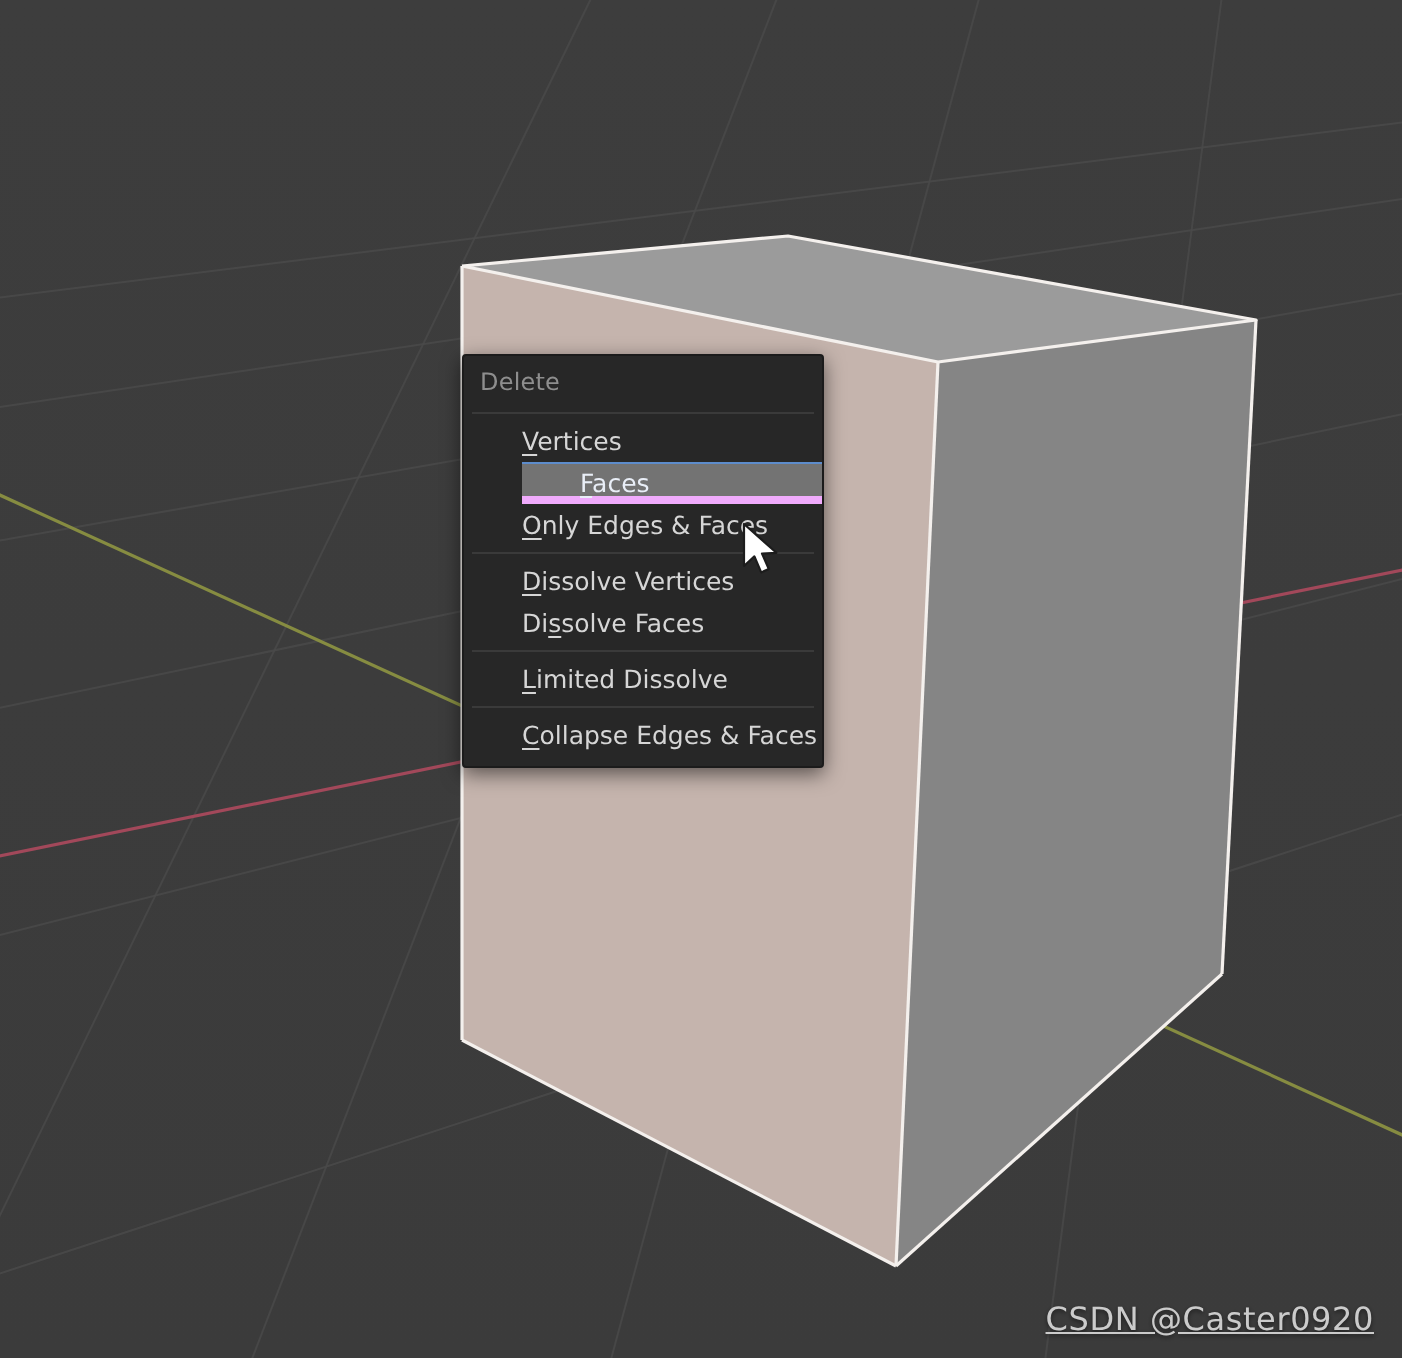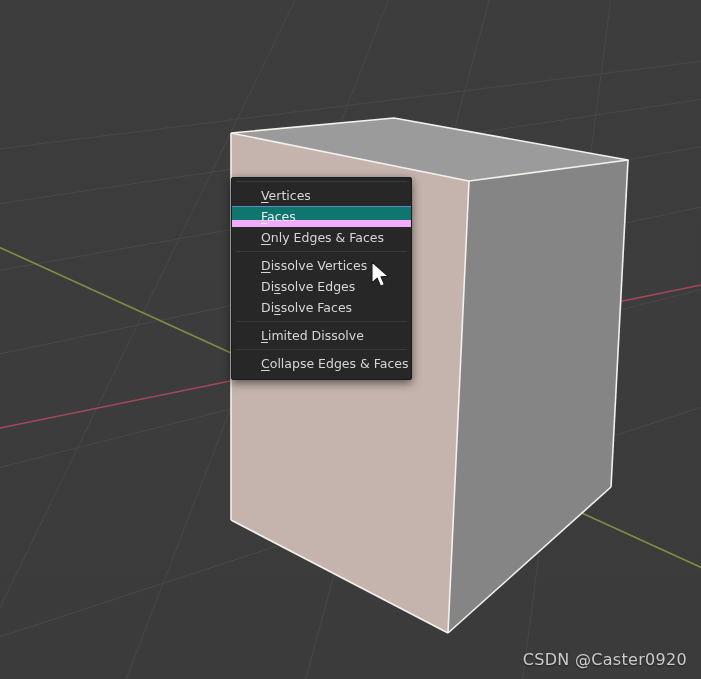--- a/index.html
+++ b/index.html
@@ -35,20 +35,21 @@
   #watermark {
     position: absolute;
     right: 14px;
     bottom: 10px;
     color: #d8d8d8;
     font-size: 16px;
     letter-spacing: 0.3px;
     font-family: "DejaVu Sans", sans-serif;
     text-shadow: 0 1px 2px rgba(0,0,0,0.55);
     opacity: 0.92;
+    text-decoration: underline;
   }
 
   
   #context-menu {
     position: absolute;
     left: 231px;
     top: 177px;
     width: 181px;
     background: #272727;
     border: 1px solid #1b1b1b;
@@ -72,26 +73,27 @@
     position: relative;
     color: #d6d6d6;
     font-size: 12.5px;
     line-height: 21px;
     height: 21px;
     padding: 0 22px 0 29px;
     white-space: nowrap;
     box-sizing: border-box;
   }
   .menu-item.selected {
-    background: #0f766e;
+    background: #737373;
     color: #e9eef7;
     border-top: 1px solid #5d8ccb;
-    border-bottom: 7px solid #f0abfc;
+    border-bottom: 4px solid #f0abfc;
     height: 21px;
     line-height: 19px;
+    margin-left: 29px;
   }
   .menu-item .u {
     text-decoration: underline;
     text-underline-offset: 2px;
   }
 </style>
 </head>
 <body>
 
 <div id="viewport">
@@ -143,28 +145,28 @@
       <line x1="231" y1="133" x2="231" y2="520"></line>
       <line x1="628" y1="160" x2="611" y2="487"></line>
       <line x1="231" y1="520" x2="448" y2="633"></line>
       <line x1="448" y1="633" x2="611" y2="487"></line>
     </g>
   </svg>
 
   <div id="watermark">CSDN @Caster0920</div>
 
   <div id="context-menu">
+    <div class="menu-title">Delete</div>
     <div class="menu-sep"></div>
     <div id="menu-body">
         <div class="menu-item"><span class="u">V</span>ertices</div>
         <div class="menu-item selected"><span class="u">F</span>aces</div>
         <div class="menu-item"><span class="u">O</span>nly Edges &amp; Faces</div>
         <div class="menu-sep"></div>
         <div class="menu-item"><span class="u">D</span>issolve Vertices</div>
-        <div class="menu-item">Di<span class="u">s</span>solve Edges</div>
         <div class="menu-item">Di<span class="u">s</span>solve Faces</div>
         <div class="menu-sep"></div>
         <div class="menu-item"><span class="u">L</span>imited Dissolve</div>
         <div class="menu-sep"></div>
         <div class="menu-item"><span class="u">C</span>ollapse Edges &amp; Faces</div>
       </div>
   </div>
 
   <svg class="cursor-svg" viewBox="0 0 701 679">
     <g transform="translate(372,262)">

